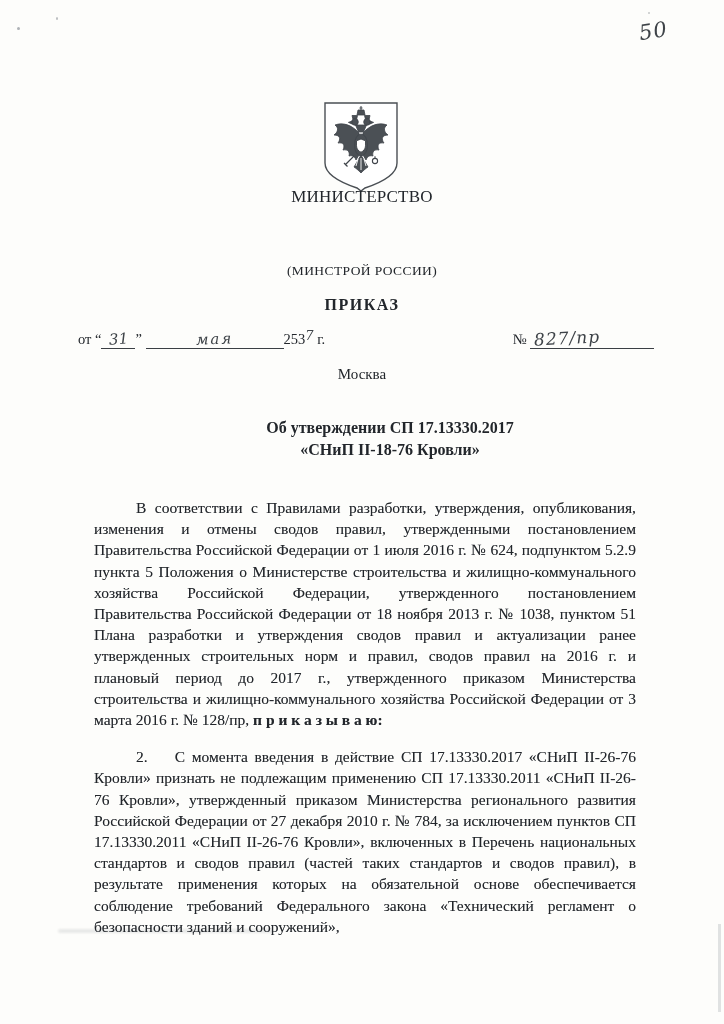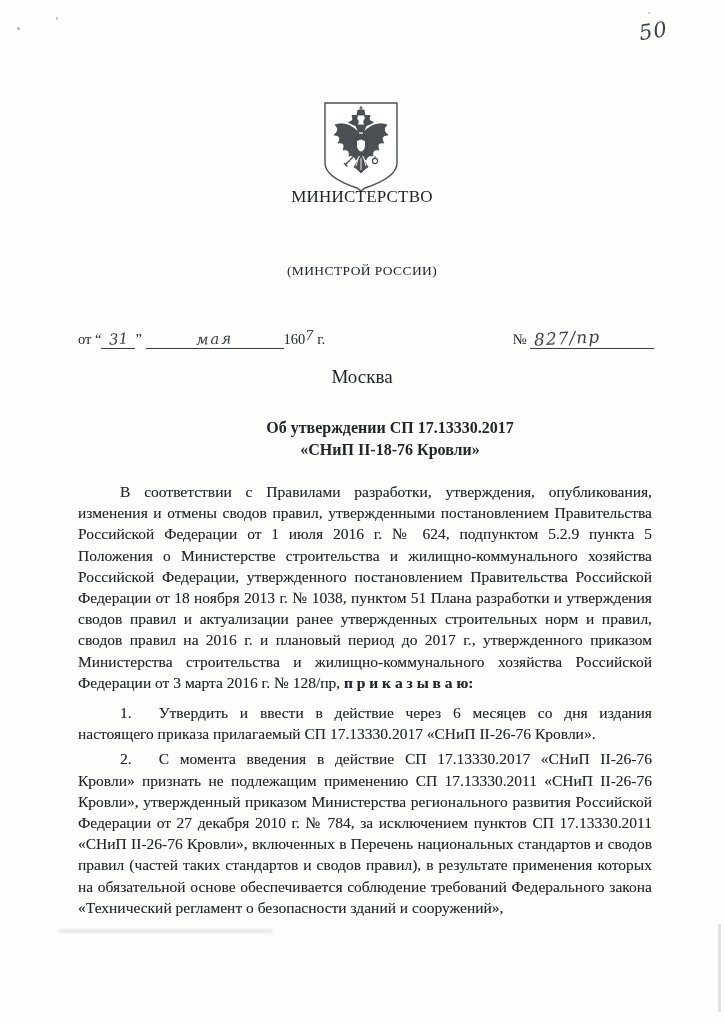--- a/index.html
+++ b/index.html
@@ -22,38 +22,38 @@
   .hand{font-family:"DejaVu Serif", serif;font-style:italic;color:#3e4348;}
   .pagenum{position:absolute;top:19px;right:56px;font-size:21px;
     transform:rotate(-9deg);letter-spacing:1px;}
   
   .emblem{position:absolute;top:99px;left:319px;width:84px;height:95px;}
   
   .center{position:absolute;left:0;width:100%;text-align:center;}
   .ministry{top:187px;font-weight:normal;font-size:17px;line-height:20.5px;letter-spacing:.2px;}
   .shortname{top:263px;font-weight:normal;font-size:13.5px;letter-spacing:.4px;}
   .doctype{top:296px;font-weight:bold;font-size:16px;letter-spacing:1.5px;}
-  .city{top:366px;font-size:19px;}
+  .city{top:366px;font-size:15px;}
   .titleblock{top:417px;font-weight:bold;font-size:16px;line-height:22px;padding-left:28px;}
   
   .requisites{position:absolute;top:328px;left:78px;right:70px;
     display:flex;justify-content:space-between;align-items:flex-end;font-size:14.5px;}
   .date-left,.num-right{white-space:nowrap;}
   .u-day{display:inline-block;width:34px;border-bottom:1.2px solid #3a3f44;text-align:center;}
   .u-month{display:inline-block;width:138px;border-bottom:1.2px solid #3a3f44;text-align:center;}
   .u-num{display:inline-block;width:120px;border-bottom:1.2px solid #3a3f44;text-align:left;padding-left:4px;}
   .hand-day{font-size:15px;display:inline-block;transform:rotate(-4deg);}
   .hand-month{font-size:15px;letter-spacing:2px;display:inline-block;transform:rotate(-2deg);}
   .hand-seven{font-size:13px;vertical-align:4px;}
   .hand-num{font-size:17px;display:inline-block;transform:rotate(-3deg);letter-spacing:1px;}
   
   .bodytext{position:absolute;top:481px;left:78px;width:574px;
     font-size:15.5px;line-height:21.2px;text-align:justify;
     text-shadow:0 0 .4px rgba(20,24,30,.35);}
-  .para{margin:0;text-indent:42px;}
+  .para{margin:16px;text-indent:42px;}
   .item1{margin-top:9px;}
   .item2{margin-top:4px;}
   .item-num{margin-right:27px;}
   .intro-bold{font-weight:bold;}
 </style>
 </head>
 <body>
 
 <div class="page">
 
@@ -99,39 +99,39 @@
       <path d="M42,40 l4.5,1.8 v5 c0,3.4 -2.2,5.4 -4.5,6.4 c-2.3,-1 -4.5,-3 -4.5,-6.4 v-5 z" fill="#ffffff" stroke="#3f444a" stroke-width="0.9"></path>
     </svg>
   </div>
 
   <div class="center ministry">
     <div>МИНИСТЕРСТВО</div>
   </div>
 
   <div class="center shortname">(МИНСТРОЙ РОССИИ)</div>
 
+  <div class="center doctype">ПРИКАЗ</div>
 
   <div class="requisites">
     <span class="date-left">
       <span>от “</span><span class="u-day"><span class="hand hand-day">31</span></span><span>”</span>
-      <span class="u-month"><span class="hand hand-month">мая</span></span><span>160</span><span class="hand hand-seven">7</span>
+      <span class="u-month"><span class="hand hand-month">мая</span></span><span>253</span><span class="hand hand-seven">7</span>
       <span>г.</span>
     </span>
     <span class="num-right">
       <span>№</span>
       <span class="u-num"><span class="hand hand-num">827/пр</span></span>
     </span>
   </div>
 
   <div class="center city">Москва</div>
 
   <div class="center titleblock">
     <div>Об утверждении СП 17.13330.2017</div>
     <div>«СНиП II-18-76 Кровли»</div>
   </div>
 
   <div class="bodytext">
     <p class="para"><span>В соответствии с Правилами разработки, утверждения, опубликования, изменения и отмены сводов правил, утвержденными постановлением Правительства Российской Федерации от 1 июля 2016 г. № 624, подпунктом 5.2.9 пункта 5 Положения о Министерстве строительства и жилищно-коммунального хозяйства Российской Федерации, утвержденного постановлением Правительства Российской Федерации от 18 ноября 2013 г. № 1038, пунктом 51 Плана разработки и утверждения сводов правил и актуализации ранее утвержденных строительных норм и правил, сводов правил на 2016 г. и плановый период до 2017 г., утвержденного приказом Министерства строительства и жилищно-коммунального хозяйства Российской Федерации от 3 марта 2016 г. № 128/пр, </span><span class="intro-bold">п р и к а з ы в а ю:</span></p>
-    <p class="para item1"><span class="item-num">1.</span><span>Утвердить и ввести в действие через 6 месяцев со дня издания настоящего приказа прилагаемый СП 17.13330.2017 «СНиП II-26-76 Кровли».</span></p>
     <p class="para item2"><span class="item-num">2.</span><span>С момента введения в действие СП 17.13330.2017 «СНиП II-26-76 Кровли» признать не подлежащим применению СП 17.13330.2011 «СНиП II-26-76 Кровли», утвержденный приказом Министерства регионального развития Российской Федерации от 27 декабря 2010 г. № 784, за исключением пунктов СП 17.13330.2011 «СНиП II-26-76 Кровли», включенных в Перечень национальных стандартов и сводов правил (частей таких стандартов и сводов правил), в результате применения которых на обязательной основе обеспечивается соблюдение требований Федерального закона «Технический регламент о безопасности зданий и сооружений»,</span></p>
   </div>
 
 </div>
 
 </body></html>

